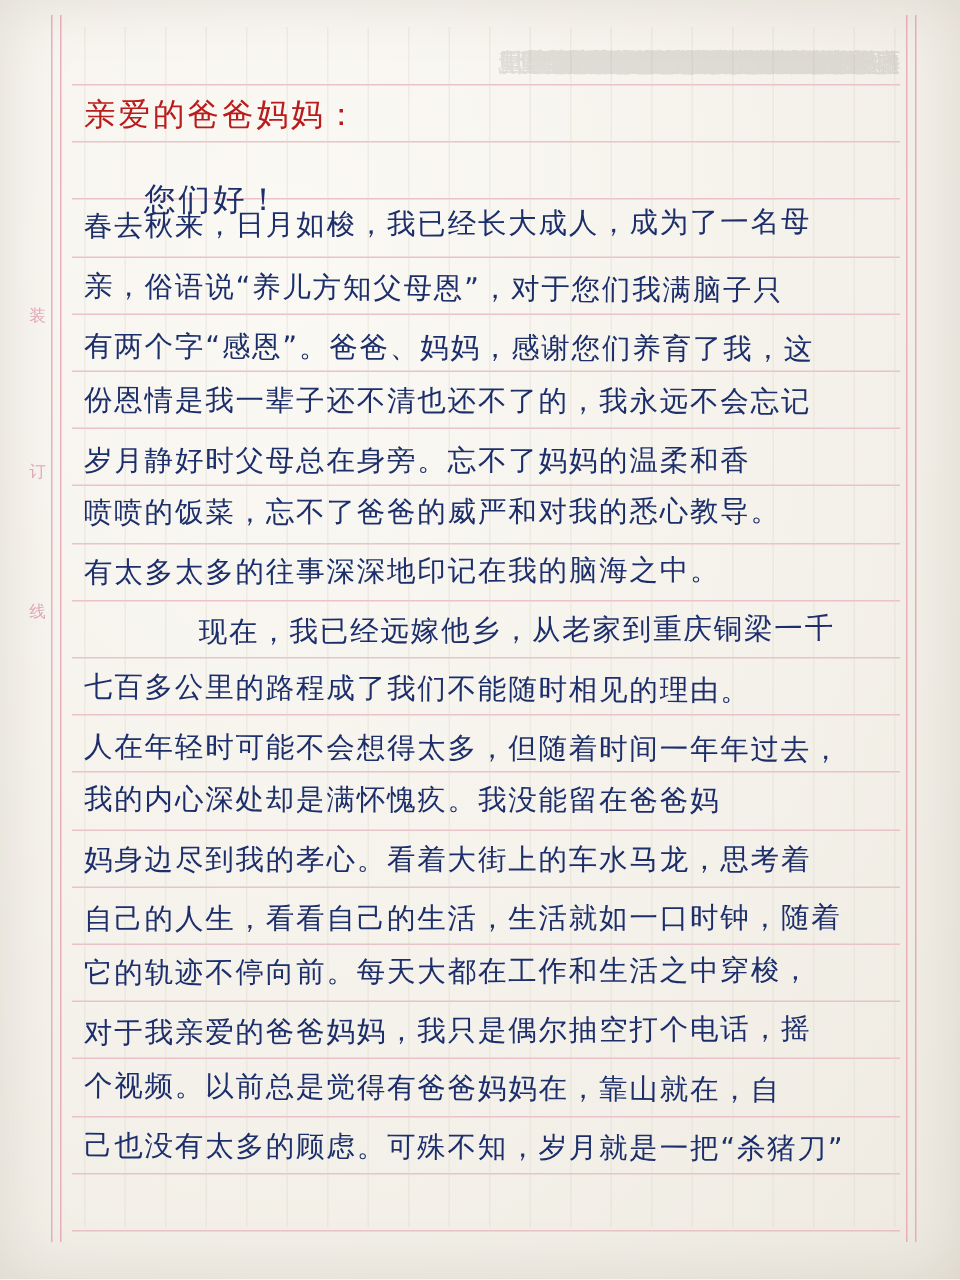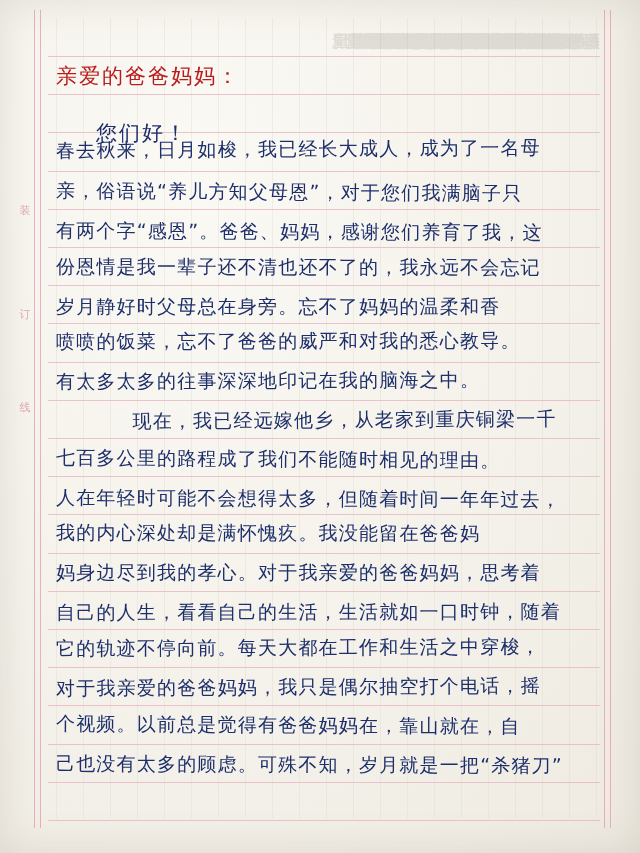--- a/index.html
+++ b/index.html
@@ -273,21 +273,21 @@
       <div class="hand" style="top: 178px; left: 56px; transform: rotate(0.36deg);">亲，俗语说“养儿方知父母恩”，对于您们我满脑子只</div>
       <div class="hand" style="top: 218px; left: 56px; transform: rotate(0.24deg);">有两个字“感恩”。爸爸、妈妈，感谢您们养育了我，这</div>
       <div class="hand" style="top: 254px; left: 56px; transform: rotate(0.12deg);">份恩情是我一辈子还不清也还不了的，我永远不会忘记</div>
       <div class="hand" style="top: 294px; left: 56px; transform: rotate(0deg);">岁月静好时父母总在身旁。忘不了妈妈的温柔和香</div>
       <div class="hand" style="top: 329px; left: 56px; transform: rotate(-0.12deg);">喷喷的饭菜，忘不了爸爸的威严和对我的悉心教导。</div>
       <div class="hand" style="top: 369px; left: 56px; transform: rotate(-0.24deg);">有太多太多的往事深深地印记在我的脑海之中。</div>
       <div class="hand" style="top: 409px; left: 92px; transform: rotate(-0.36deg);">　　现在，我已经远嫁他乡，从老家到重庆铜梁一千</div>
       <div class="hand" style="top: 445px; left: 56px; transform: rotate(0.36deg);">七百多公里的路程成了我们不能随时相见的理由。</div>
       <div class="hand" style="top: 485px; left: 56px; transform: rotate(0.24deg);">人在年轻时可能不会想得太多，但随着时间一年年过去，</div>
       <div class="hand" style="top: 520px; left: 56px; transform: rotate(0.12deg);">我的内心深处却是满怀愧疚。我没能留在爸爸妈</div>
-      <div class="hand" style="top: 560px; left: 56px; transform: rotate(0deg);">妈身边尽到我的孝心。对于我亲爱的爸爸妈妈，思考着</div>
+      <div class="hand" style="top: 560px; left: 56px; transform: rotate(0deg);">妈身边尽到我的孝心。看着大街上的车水马龙，思考着</div>
       <div class="hand" style="top: 600px; left: 56px; transform: rotate(-0.12deg);">自己的人生，看看自己的生活，生活就如一口时钟，随着</div>
       <div class="hand" style="top: 636px; left: 56px; transform: rotate(-0.24deg);">它的轨迹不停向前。每天大都在工作和生活之中穿梭，</div>
       <div class="hand" style="top: 676px; left: 56px; transform: rotate(-0.36deg);">对于我亲爱的爸爸妈妈，我只是偶尔抽空打个电话，摇</div>
       <div class="hand" style="top: 711px; left: 56px; transform: rotate(0.36deg);">个视频。以前总是觉得有爸爸妈妈在，靠山就在，自</div>
       <div class="hand" style="top: 751px; left: 56px; transform: rotate(0.24deg);">己也没有太多的顾虑。可殊不知，岁月就是一把“杀猪刀”</div>
     </div>
 
 
   <div class="vignette"></div>
 </div>

